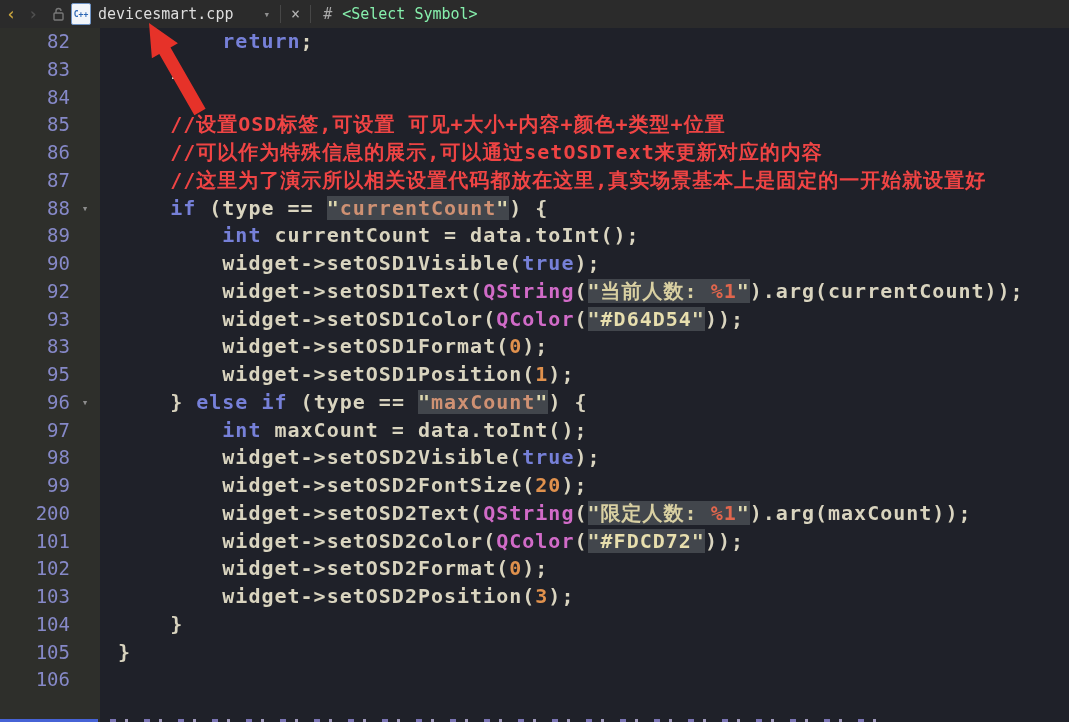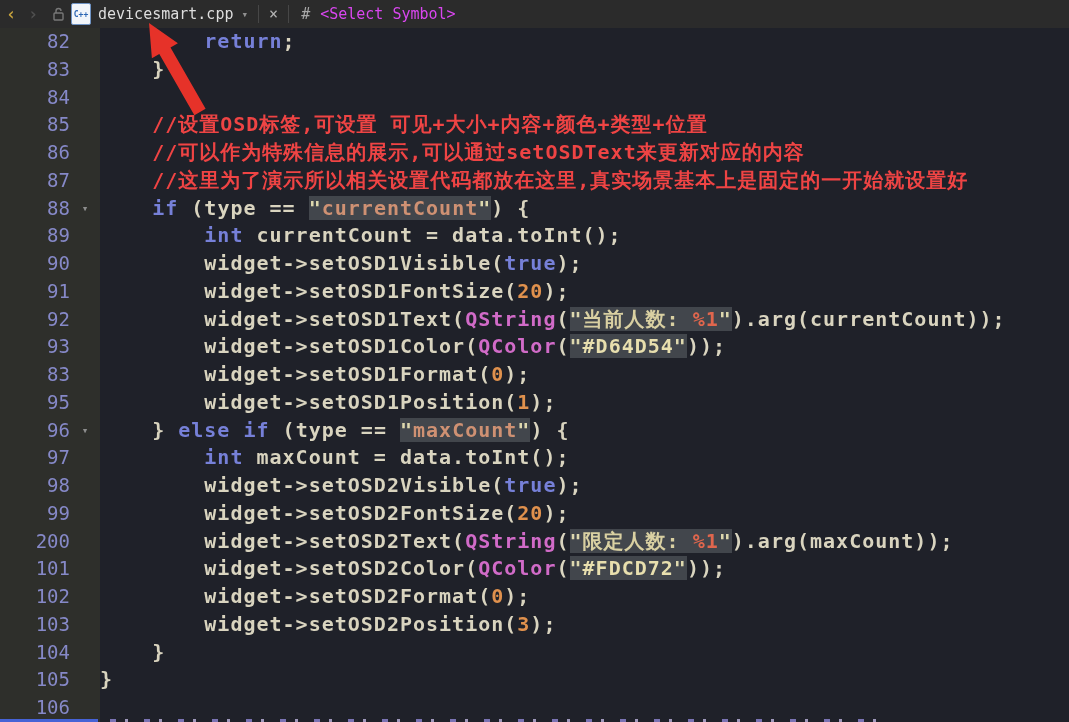--- a/index.html
+++ b/index.html
@@ -17,38 +17,38 @@
   .nav-btn{width:22px;text-align:center;font-size:17px;font-weight:bold;cursor:pointer;}
   .nav-back{color:#c9a43d;}
   .nav-fwd{color:#4f4f4f;}
   .lock{margin:0 6px 0 8px;display:flex;align-items:center;}
   .fileicon{
     width:18px;height:20px;background:#f2f5fa;border-radius:2px;margin-right:7px;
     display:flex;align-items:center;justify-content:center;position:relative;
     border:1px solid #6f93c4;
   }
   .fileicon span{color:#2d66b4;font-weight:bold;font-size:8px;letter-spacing:0;}
-  .fname{color:#dedede;margin-right:2px;}
+  .fname{color:#dedede;margin-right:24px;}
   .caret{color:#8f8f8f;font-size:11px;margin:0 6px;cursor:pointer;}
   .vsep{width:1px;height:18px;background:#474747;margin:0 4px;}
   .closex{color:#b2b2b2;font-size:15px;margin:0 6px;cursor:pointer;}
   .hash{color:#a8a8a8;margin:0 10px 0 8px;}
-  .symsel{color:#d946ef;cursor:pointer;}
+  .symsel{color:#86efac;cursor:pointer;}
   
   .editor{position:absolute;top:28px;left:0;width:848px;height:694px;}
   .gutter-underlay{position:absolute;top:0;left:0;width:100px;height:694px;background:#2e2f2b;}
   .code-line{display:flex;height:27.76px;line-height:27.76px;position:relative;}
   .lnum{
     width:70px;flex:0 0 70px;text-align:right;color:#8689c8;font-size:19px;
     background:#2e2f2b;cursor:pointer;
   }
   .foldcell{width:30px;flex:0 0 30px;background:#2e2f2b;text-align:center;
     color:#8d8d8d;font-size:11px;line-height:27.76px;cursor:pointer;}
   .codecell{
-    flex:1;white-space:pre;padding-left:0;font-size:20px;font-weight:bold;
+    flex:1;white-space:pre;padding-left:18px;font-size:20px;font-weight:bold;
     letter-spacing:1px;color:#d9d4bf;
   }
   .codecell span{display:inline;}
   .p{color:#d9d4bf;}
   .k{color:#7680d8;}
   .t{color:#d16bc8;}
   .n{color:#e0914d;}
   .c{color:#ef4444;}
   .s{color:#cf9173;}
   .q{color:#ded8ae;}
@@ -130,25 +130,20 @@
         <div class="lnum">89</div>
         <div class="foldcell"></div>
         <div class="codecell"><span class="p">        </span><span class="k">int</span><span class="p"> currentCount = data.toInt();</span></div>
       </div>
       <div class="code-line">
         <div class="lnum">90</div>
         <div class="foldcell"></div>
         <div class="codecell"><span class="p">        widget-&gt;setOSD1Visible(</span><span class="k">true</span><span class="p">);</span></div>
       </div>
       <div class="code-line">
-        <div class="lnum">91</div>
-        <div class="foldcell"></div>
-        <div class="codecell"><span class="p">        widget-&gt;setOSD1FontSize(</span><span class="n">20</span><span class="p">);</span></div>
-      </div>
-      <div class="code-line">
         <div class="lnum">92</div>
         <div class="foldcell"></div>
         <div class="codecell"><span class="p">        widget-&gt;setOSD1Text(</span><span class="t">QString</span><span class="p">(</span><span class="q hl">"</span><span class="sc hl">当前人数: </span><span class="sp hl">%1</span><span class="q hl">"</span><span class="p">).arg(currentCount));</span></div>
       </div>
       <div class="code-line">
         <div class="lnum">93</div>
         <div class="foldcell"></div>
         <div class="codecell"><span class="p">        widget-&gt;setOSD1Color(</span><span class="t">QColor</span><span class="p">(</span><span class="q hl">"</span><span class="sx hl">#D64D54</span><span class="q hl">"</span><span class="p">));</span></div>
       </div>
       <div class="code-line">

